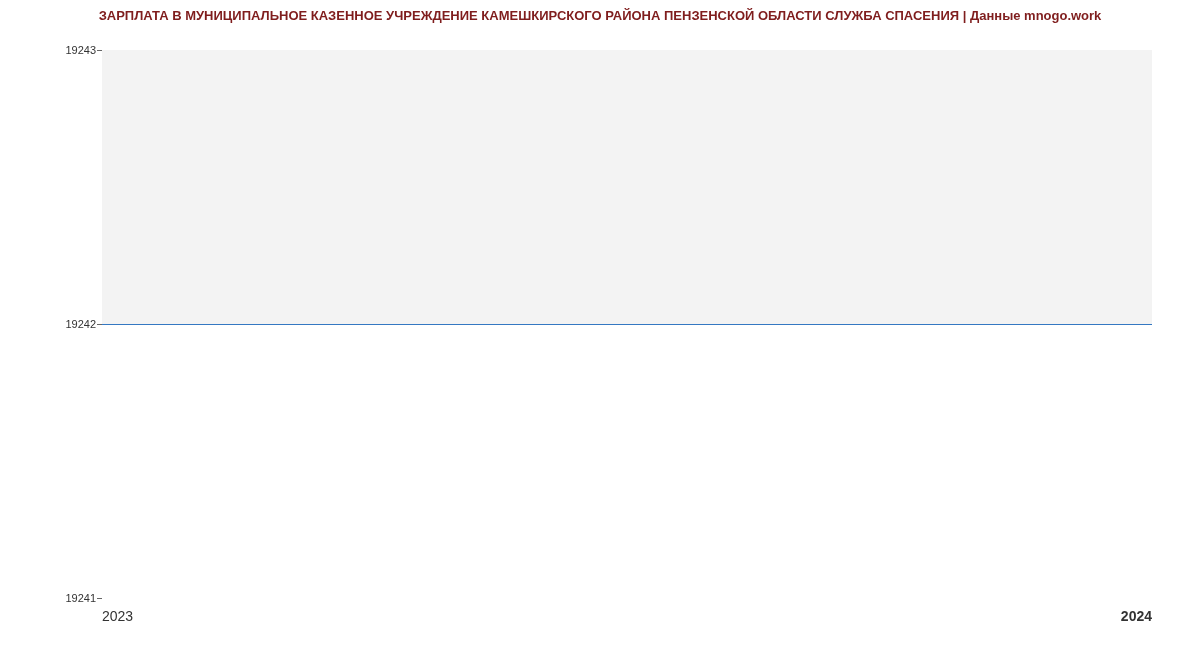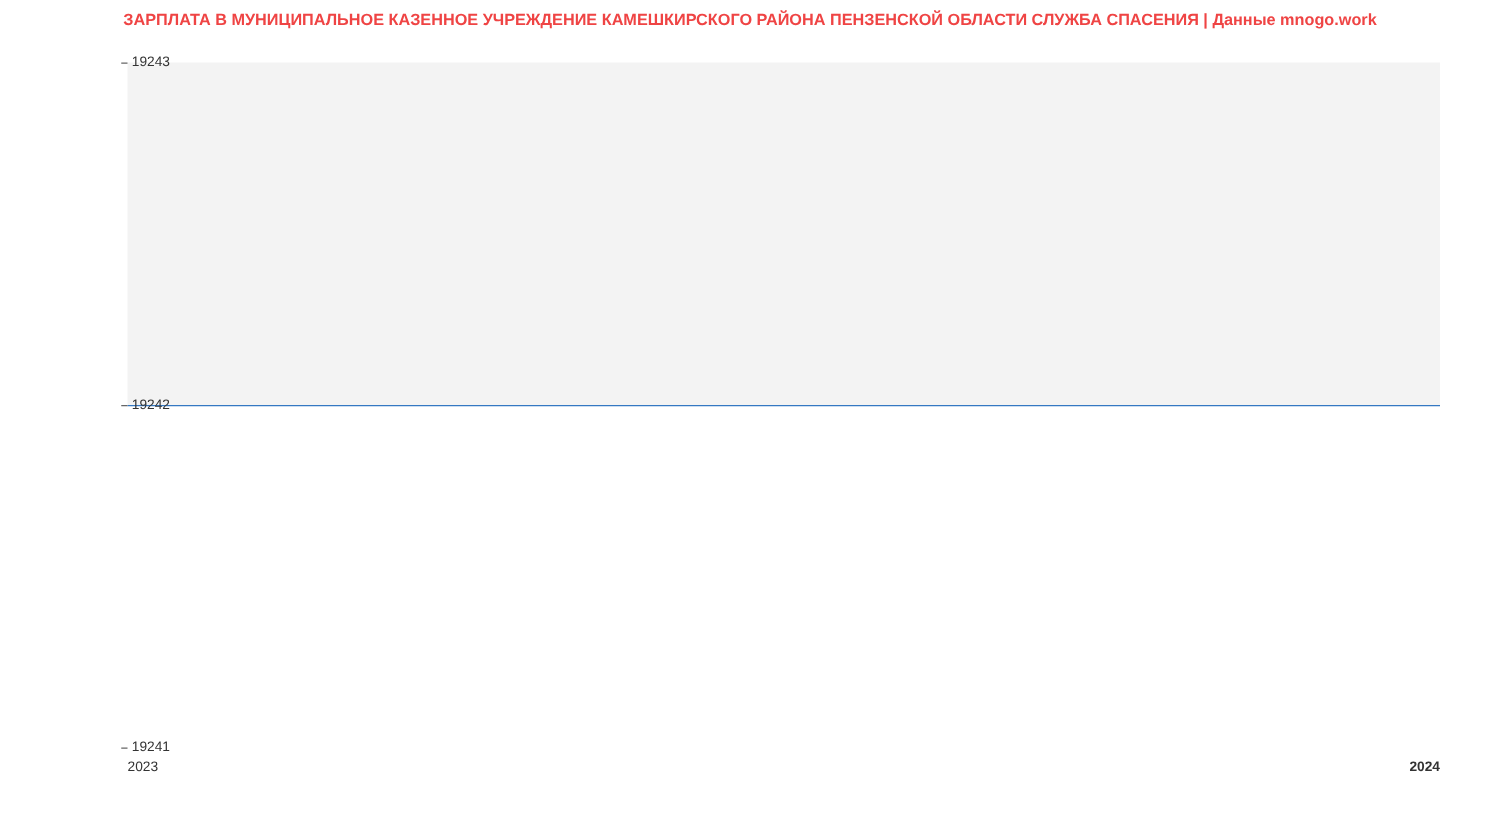--- a/index.html
+++ b/index.html
@@ -10,21 +10,21 @@
       background: #ffffff;
       position: relative;
     }
     .title {
       position: absolute;
       top: 8px;
       left: 50%;
       transform: translateX(-50%);
       font-size: 13px;
       font-weight: bold;
-      color: #ef4444;
+      color: #7f1d1d;
       white-space: nowrap;
       text-align: center;
     }
     .plot-area {
       position: absolute;
       left: 102px;
       top: 50px;
       width: 1050px;
       height: 548px;
     }
@@ -47,37 +47,37 @@
     .data-line {
       position: absolute;
       left: 0;
       top: 50%;
       width: 100%;
       height: 0;
       border-top: 1.2px solid #3478c2;
     }
     .y-tick-label {
       position: absolute;
-      right: 1064px;
+      right: 1104px;
       font-size: 11px;
       color: #333;
       transform: translateY(-50%);
       margin-left: 32px;
     }
     .y-tick-mark {
       position: absolute;
       left: 97px;
       width: 5px;
       height: 1px;
       background: #666;
     }
     .x-tick-label {
       position: absolute;
       top: 608px;
-      font-size: 11px;
+      font-size: 14px;
       color: #333;
       transform: translateX(-50%);
     }
     .y-tick-top    { top: 50px; }
     .y-tick-mid    { top: 324px; }
     .y-tick-bot    { top: 598px; text-align: center; }
     .y-mark-top    { top: 50px; }
     .y-mark-mid    { top: 324px; }
     .y-mark-bot    { top: 598px; }
     .x-tick-left   { left: 102px; transform: none; }

